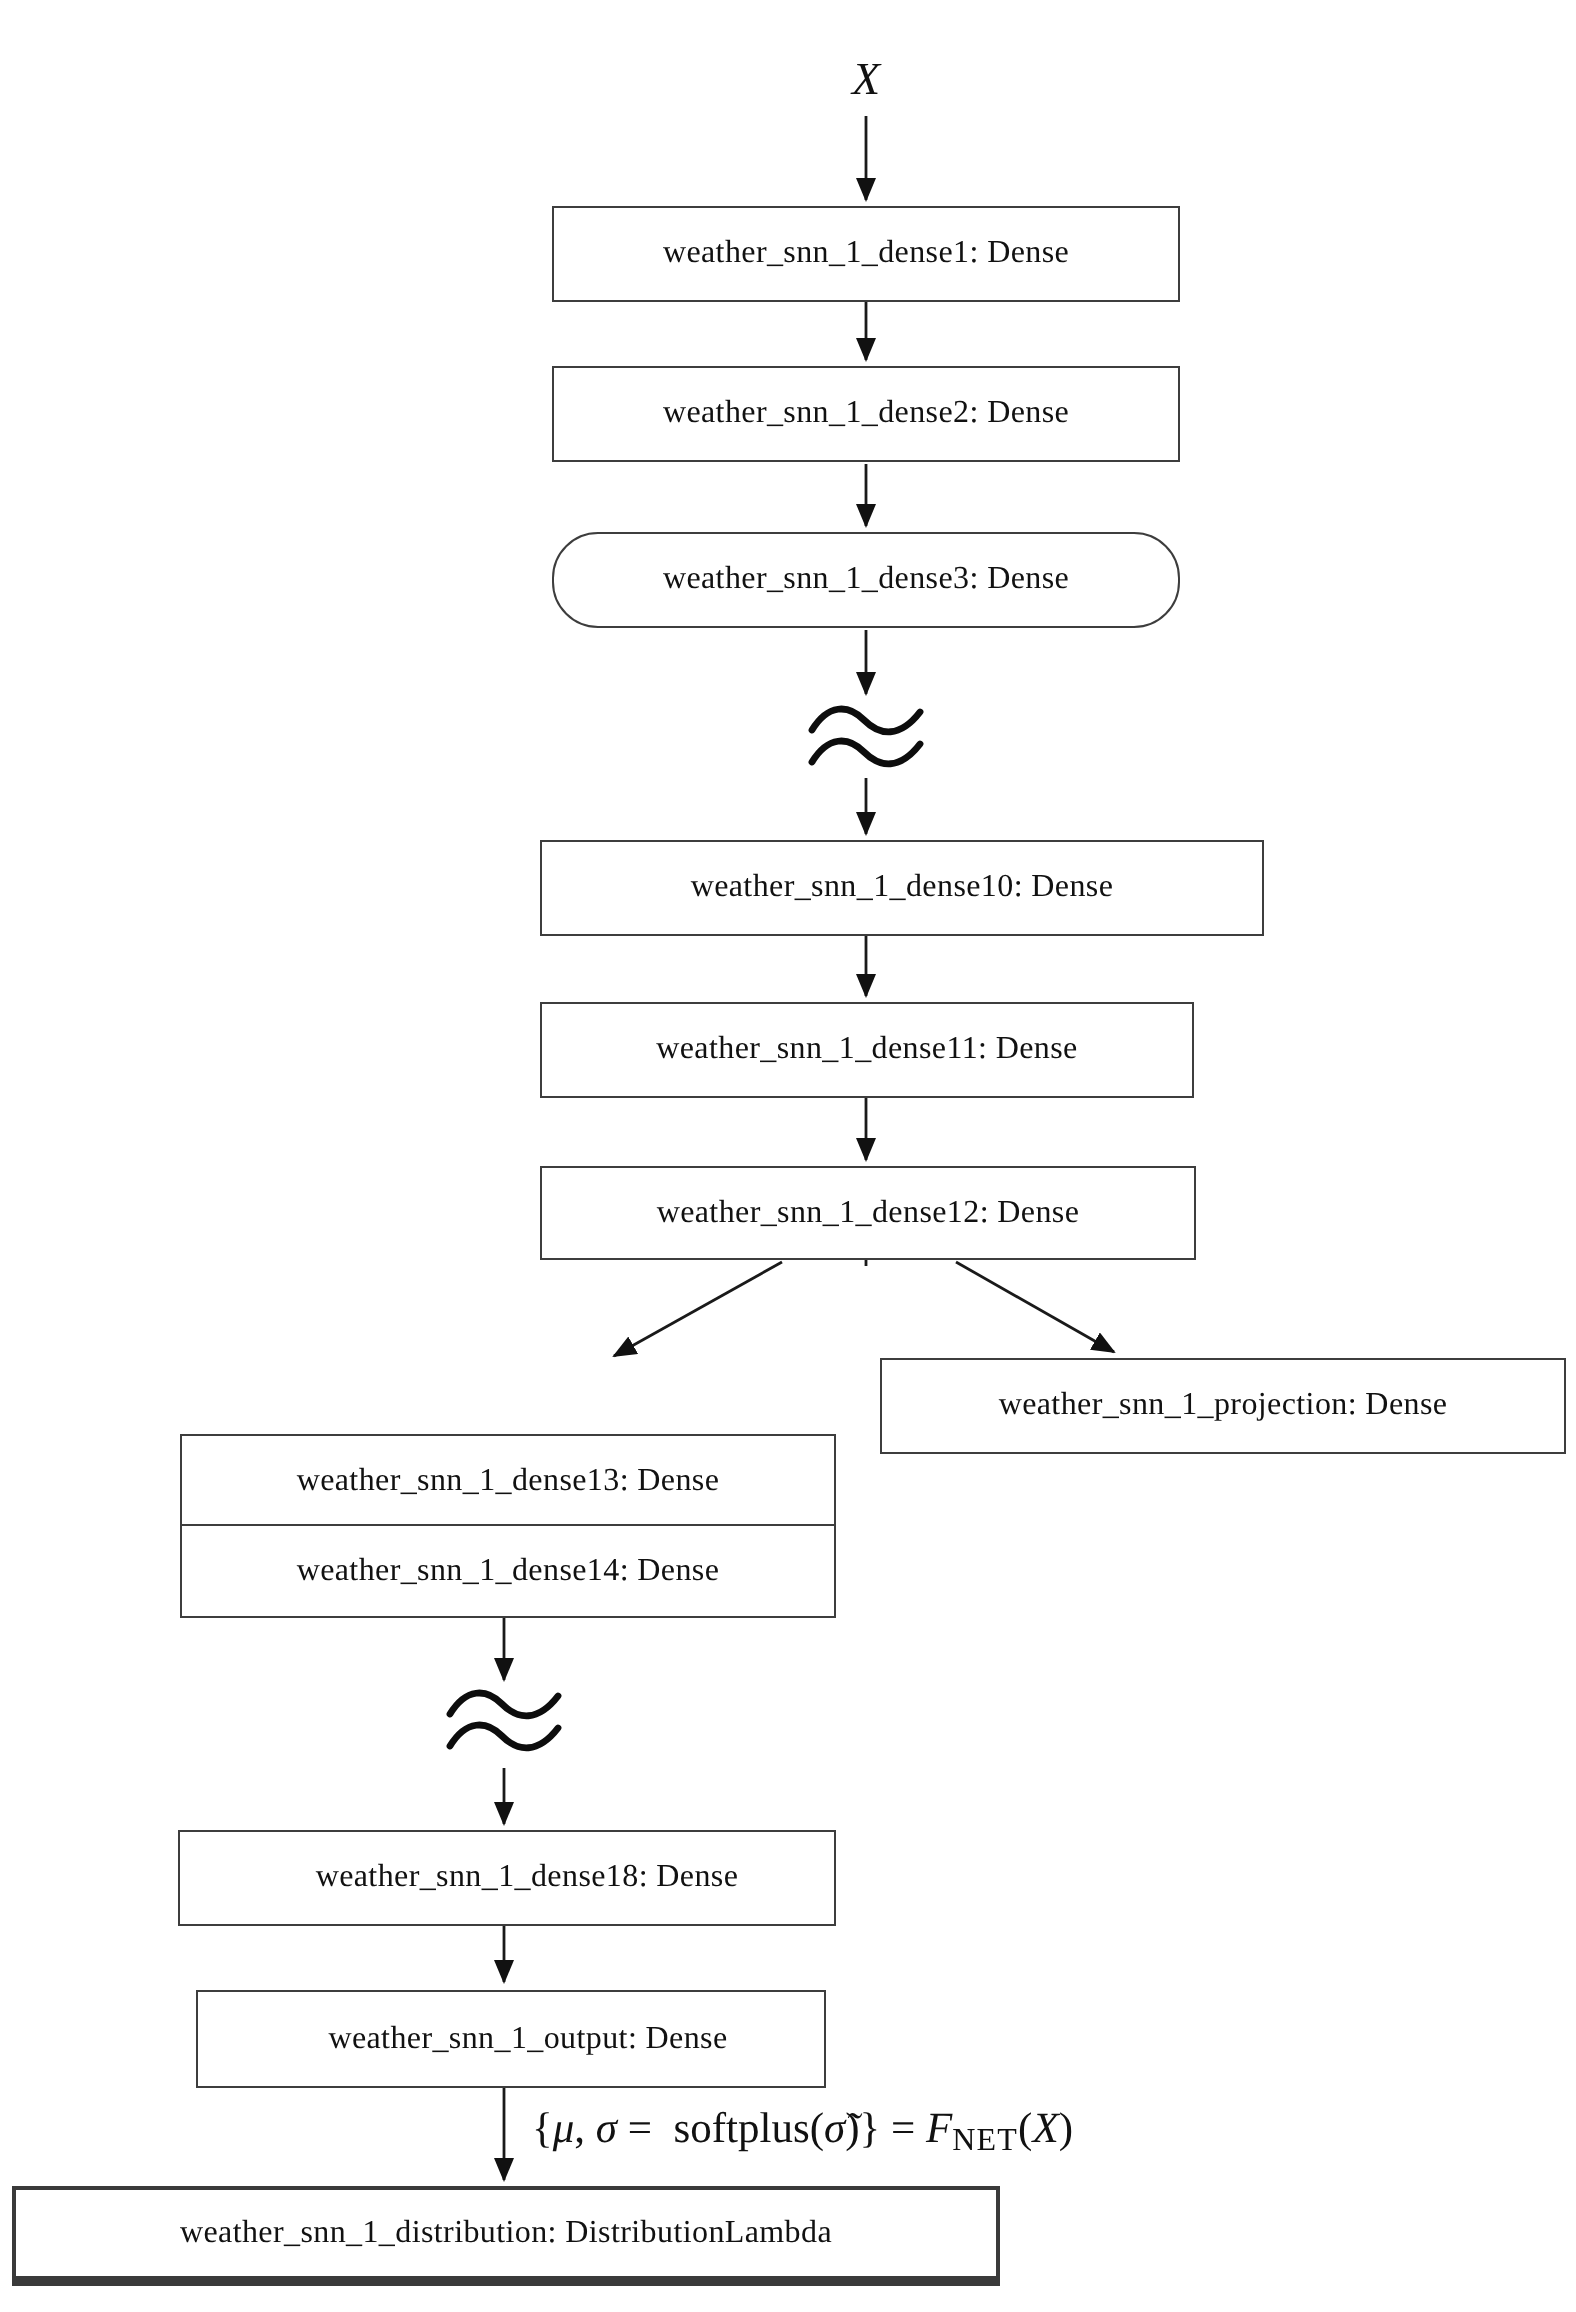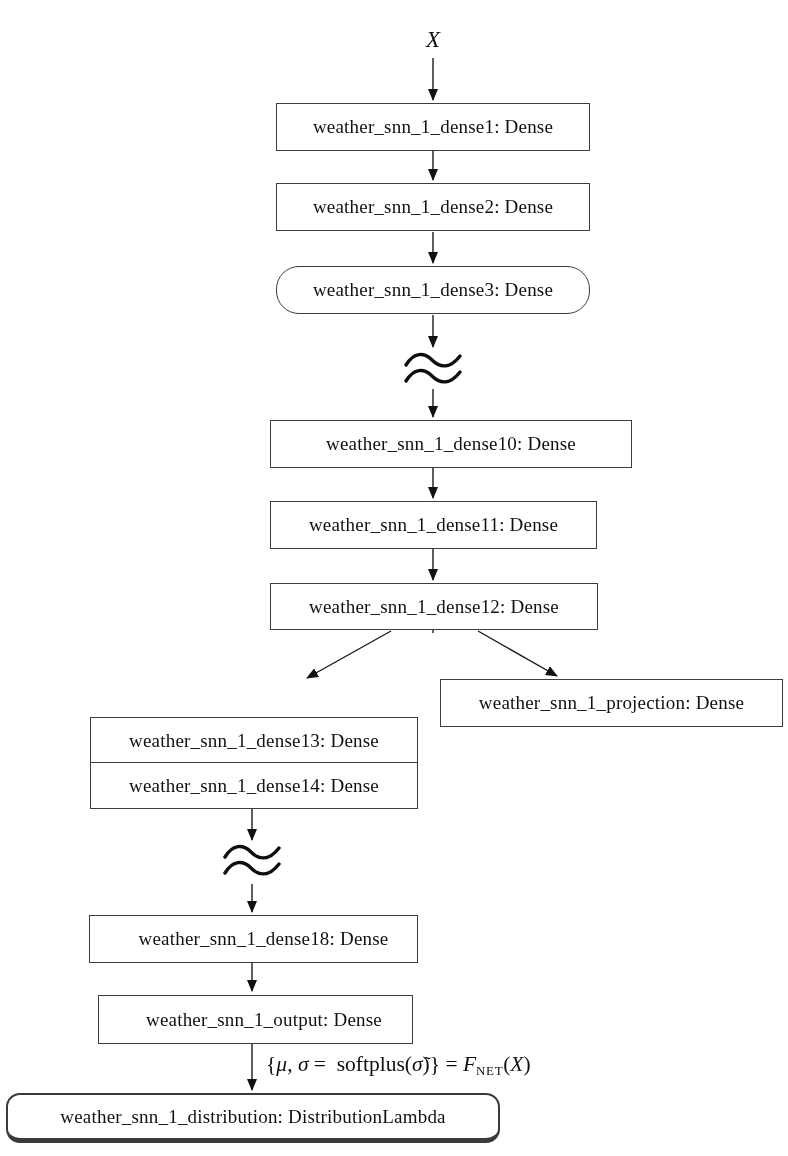--- a/index.html
+++ b/index.html
@@ -20,49 +20,48 @@
   .edge-line { stroke: #1a1a1a; stroke-width: 1.4; fill: none; }
   .squiggle { stroke: #0d0d0d; stroke-width: 3.4; fill: none; stroke-linecap: round; }
   .node {
     position: absolute;
     box-sizing: border-box;
     display: flex;
     align-items: center;
     justify-content: center;
     border: 1.5px solid #3d3d3d;
     background: #ffffff;
-    font-size: 19px;
+    font-size: 16px;
     white-space: nowrap;
     letter-spacing: 0.2px;
   }
   .node--distribution {
     border-width: 2px;
     border-bottom-width: 5px;
     border-color: #3a3a3a;
-    border-radius: 14px;
   }
   .x-label {
     position: absolute;
     left: 408px;
     top: 27px;
     width: 50px;
     text-align: center;
     font-size: 23px;
     font-style: italic;
   }
   .formula {
     position: absolute;
     left: 266px;
     top: 1052px;
     font-size: 21.5px;
     white-space: pre;
   }
   .it { font-style: italic; }
   .sub {
-    font-size: 13px;
+    font-size: 16px;
     vertical-align: -4px;
     letter-spacing: 0.6px;
   }
 </style>
 </head>
 <body>
 
 <div class="canvas">
 
   <svg class="edges" viewBox="0 0 788 1156" xmlns="http://www.w3.org/2000/svg">

